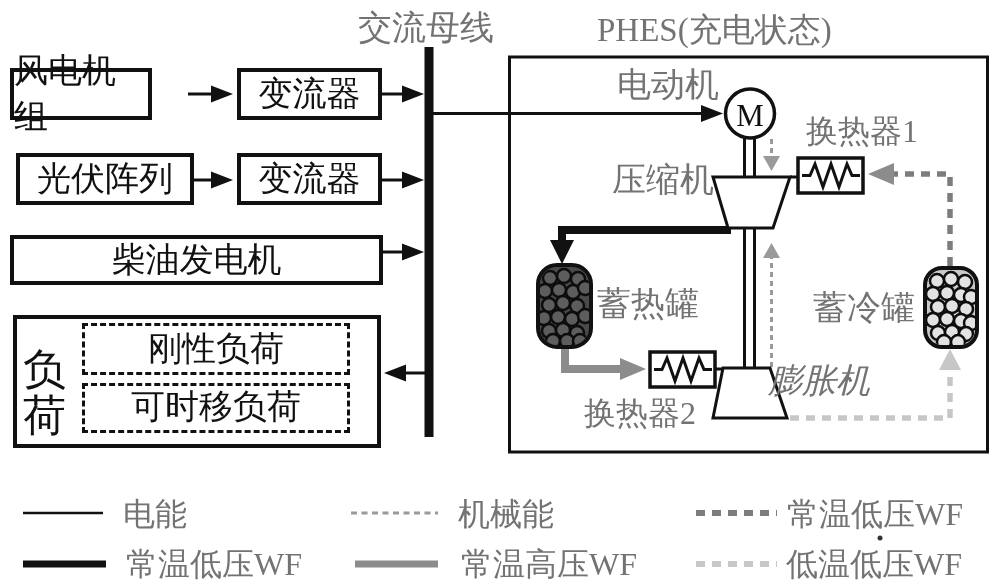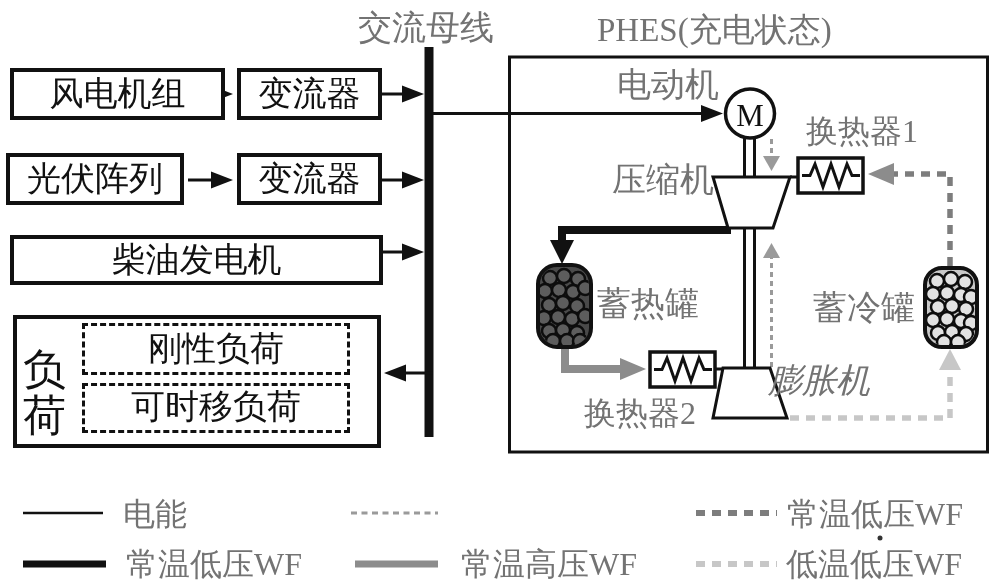--- a/index.html
+++ b/index.html
@@ -157,27 +157,27 @@
       <line x1="23" y1="564" x2="106" y2="564" stroke="#111" stroke-width="7"></line>
       <line x1="355" y1="564" x2="438" y2="564" stroke-width="7" stroke="#8c8c8c"></line>
       <line x1="696" y1="564" x2="777" y2="564" stroke-width="6" stroke-dasharray="9,7" stroke="#c7c7c7"></line>
       <circle cx="880" cy="538" r="2.5" fill="#333"></circle>
     </g>
   </svg>
 
   <div class="lbl" style="left:358px;top:11px;">交流母线</div>
   <div class="lbl" style="left:597px;top:14px;font-size:33px;">PHES(充电状态)</div>
 
-  <div class="box" style="left:10px;top:68px;width:215px;height:52px;">
+  <div class="box" style="left:10px;top:68px;width:142px;height:52px;">
     <span>风电机组</span>
   </div>
   <div class="box" style="left:237px;top:68px;width:145px;height:52px;">
     <span>变流器</span>
   </div>
-  <div class="box" style="left:6px;top:153px;width:178px;height:52px;">
+  <div class="box" style="left:16px;top:153px;width:178px;height:52px;">
     <span>光伏阵列</span>
   </div>
   <div class="box" style="left:237px;top:153px;width:145px;height:52px;">
     <span>变流器</span>
   </div>
   <div class="box" style="left:10px;top:235px;width:373px;height:50px;">
     <span>柴油发电机</span>
   </div>
 
   <div class="box" style="left:13px;top:315px;width:368px;height:133px;"></div>
@@ -192,18 +192,19 @@
   <div class="lbl" style="left:617px;top:68px;">电动机</div>
   <div class="msym">M</div>
   <div class="lbl small" style="left:806px;top:115px;">换热器1</div>
   <div class="lbl" style="left:612px;top:163px;">压缩机</div>
   <div class="lbl" style="left:597px;top:287px;">蓄热罐</div>
   <div class="lbl" style="left:813px;top:291px;">蓄冷罐</div>
   <div class="lbl small" style="left:584px;top:397px;">换热器2</div>
   <div class="lbl" style="left:768px;top:364px;font-style:italic;">膨胀机</div>
 
   <div class="lbl small" style="left:123px;top:498px;">电能</div>
+  <div class="lbl small" style="left:458px;top:498px;">机械能</div>
   <div class="lbl small" style="left:787px;top:498px;">常温低压WF</div>
   <div class="lbl small" style="left:126px;top:548px;">常温低压WF</div>
   <div class="lbl small" style="left:461px;top:548px;">常温高压WF</div>
   <div class="lbl small" style="left:786px;top:548px;">低温低压WF</div>
 
 </div>
 
 </body></html>

